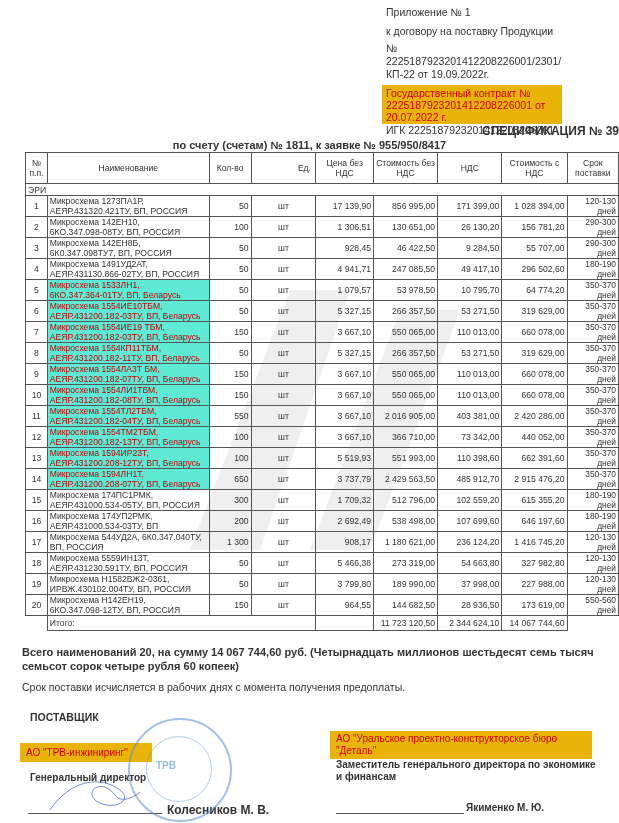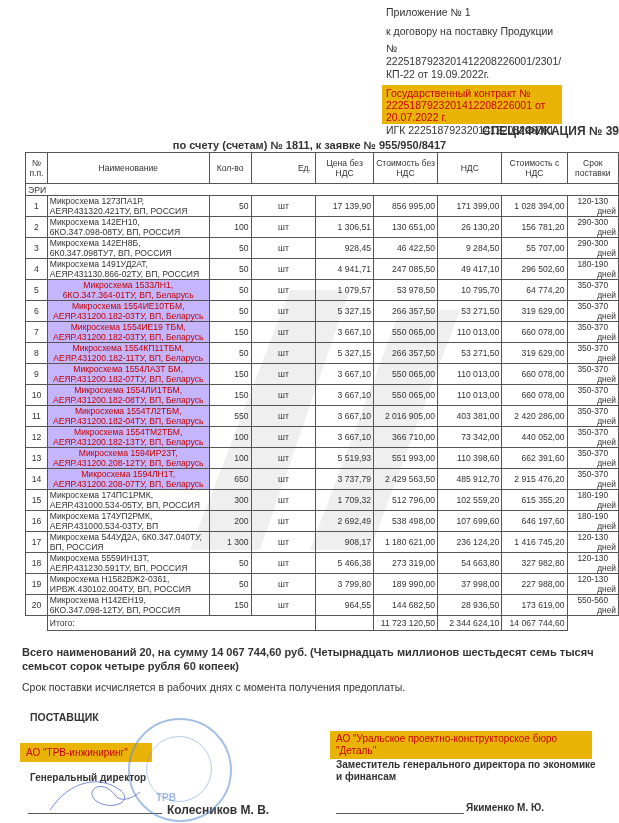--- a/index.html
+++ b/index.html
@@ -14,42 +14,42 @@
   .subtitle { left:0; width:619px; text-align:center; top:139px; font-size:11px; font-weight:bold; color:#333; }
 
   table.spec { position:absolute; left:25px; top:152px; border-collapse:collapse; font-size:8.6px; color:#333; }
   table.spec td, table.spec th { border:1px solid #555; padding:0 2px; line-height:10px; vertical-align:middle; }
   table.spec th { font-weight:normal; text-align:center; height:30px; }
   table.spec td.num { text-align:center; }
   table.spec td.name { text-align:left; white-space:nowrap; }
   table.spec td.qty, table.spec td.money { text-align:right; }
   table.spec td.unit { text-align:center; }
   table.spec td.term { text-align:right; font-size:8.4px; }
-  table.spec td.term .t1 { display:block; text-align:center; }
+  table.spec td.term .t1 { display:block; }
   table.spec tr.item td { height:19px; }
   table.spec tr.section td { height:11px; }
-  table.spec td.red { background:#c4b5fd; color:#c40000;text-align:center; }
+  table.spec td.red { background:#5eead4; color:#c40000; }
   table.spec tr.total td.noborder { border:none; }
 
   .summary { left:22px; top:645px; width:590px; font-size:11px; line-height:14px; font-weight:bold; color:#333; }
   .note { left:22px; top:681px; font-size:10.5px; color:#333; }
   .party-label { font-size:10.5px; font-weight:bold; color:#333; }
   .sup-label { left:30px; top:711px; }
   .con-label { left:336px; top:744px; }
   .sup-org { left:20px; top:743px; width:120px; padding:4px 6px; font-size:10px; }
   .con-org { left:330px; top:731px; width:250px; padding:2px 6px; font-size:10px; line-height:12px; }
   .sup-pos { left:30px; top:772px; font-size:10px; font-weight:bold; color:#333; }
   .con-pos { left:336px; top:759px; font-size:10px; font-weight:bold; color:#333; line-height:12px; width:260px; }
   .sup-line { left:28px; top:813px; width:134px; border-top:1px solid #555; }
   .con-line { left:336px; top:813px; width:128px; border-top:1px solid #555; }
   .sup-name { left:167px; top:803px; font-size:12px; font-weight:bold; color:#333; }
   .con-name { left:466px; top:802px; font-size:10px; font-weight:bold; color:#333; }
   .stamp { left:128px; top:718px; width:100px; height:100px; border:2px solid rgba(90,140,210,0.55); border-radius:50%; }
   .stamp-inner { position:absolute; left:16px; top:16px; width:64px; height:64px; border:1px solid rgba(90,140,210,0.45); border-radius:50%; }
-  .stamp-text { position:absolute; left:26px; top:40px; font-size:10px; font-weight:bold; color:rgba(90,140,210,0.6);margin-top:32px; }
+  .stamp-text { position:absolute; left:26px; top:40px; font-size:10px; font-weight:bold; color:rgba(90,140,210,0.6); }
   .signature { left:40px; top:770px; width:110px; height:45px; }
   .watermark { left:150px; top:250px; width:360px; height:340px; opacity:0.06; }
 </style>
 </head>
 <body>
 
 <svg class="abs watermark" viewBox="0 0 360 340">
   <path d="M40 300 L140 40 L200 40 L110 300 Z" fill="#000"></path>
   <path d="M160 300 L250 60 L310 60 L220 300 Z" fill="#000"></path>
 </svg>

